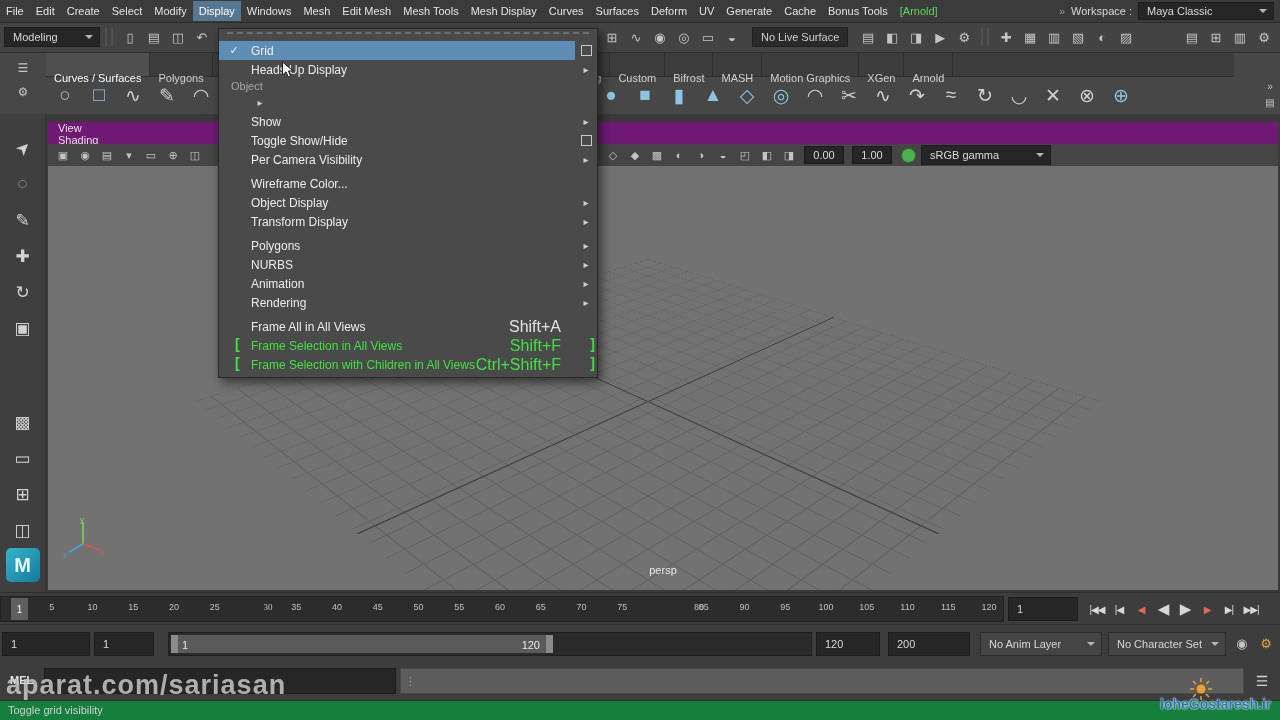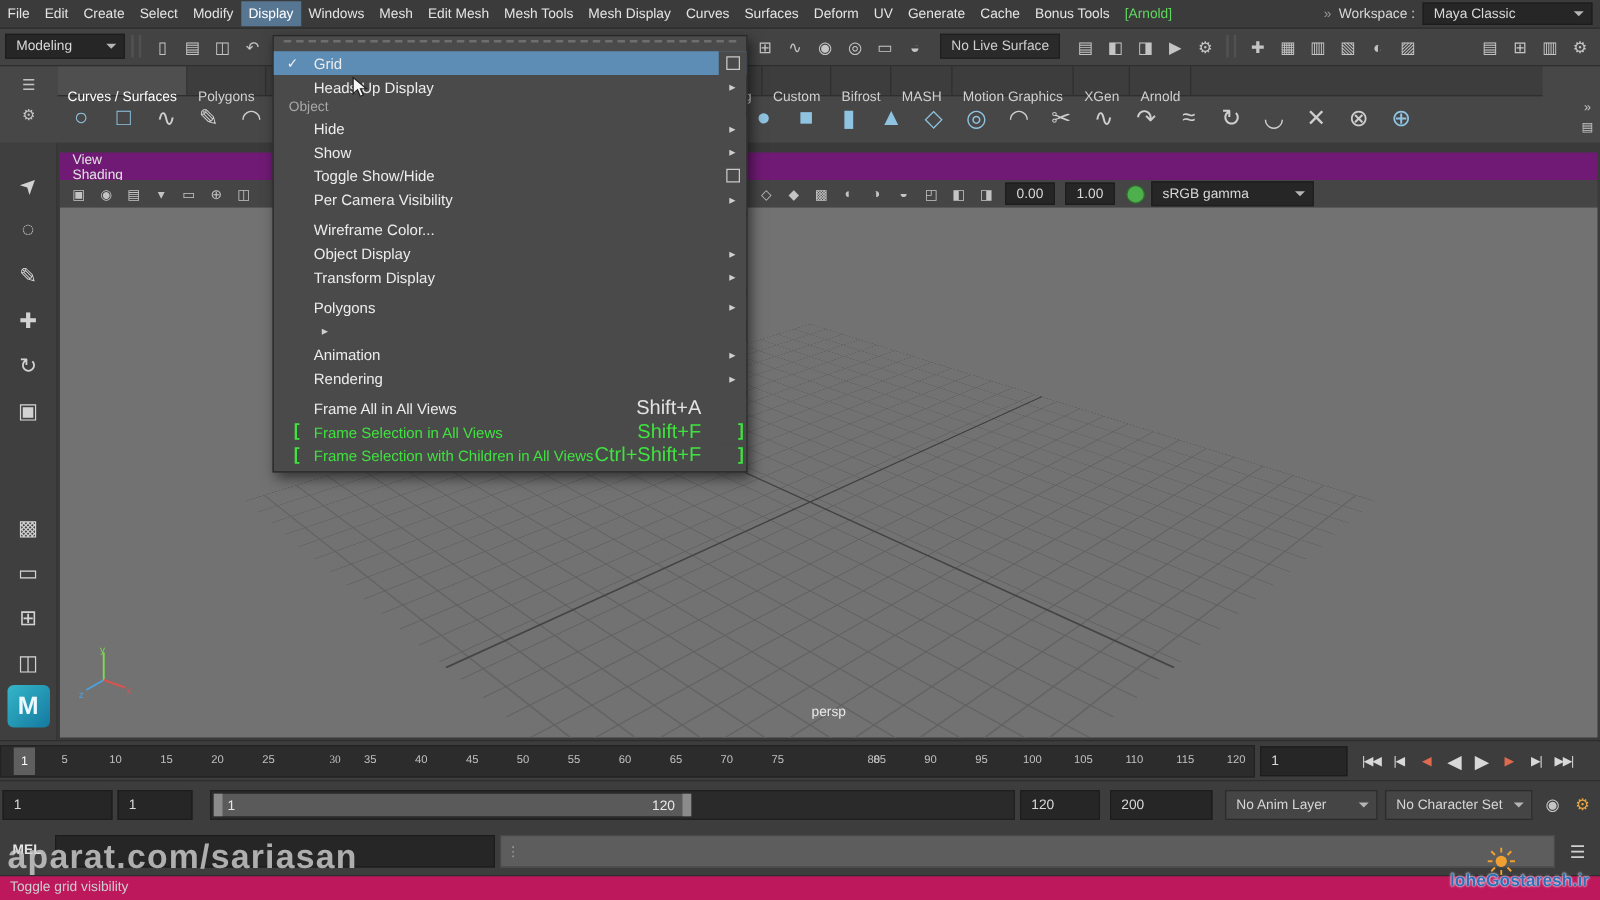--- a/index.html
+++ b/index.html
@@ -101,21 +101,21 @@
   #dd-char{left:1108px;width:118px;}
   #rb-icons{position:absolute;left:1230px;top:7px;display:flex;}
   #rb-icons .icon-btn.orange{color:#e8a33d;}
 
   
   #cmdline{position:absolute;left:0;top:662px;width:1280px;height:38px;background:#3d3d3d;}
   #mel-label{position:absolute;left:10px;top:12px;font-size:11px;color:#e4e4e4;font-weight:bold;}
   #mel-input{position:absolute;left:44px;top:6px;width:352px;height:26px;background:#262626;border:1px solid #1c1c1c;box-sizing:border-box;}
   #mel-output{position:absolute;left:400px;top:6px;width:844px;height:26px;background:#5d5d5d;border:1px solid #4a4a4a;box-sizing:border-box;color:#9f9f9f;font-size:11px;display:flex;align-items:center;padding-left:4px;}
   #script-editor-btn{position:absolute;left:1250px;top:7px;width:24px;height:24px;display:flex;align-items:center;justify-content:center;color:#cfcfcf;font-size:14px;}
-  #helpline{position:absolute;left:0;top:700px;width:1280px;height:20px;background:#be185d;border-top:1px solid #2d2d2d;box-sizing:border-box;}
+  #helpline{position:absolute;left:0;top:700px;width:1280px;height:20px;background:#15803d;border-top:1px solid #2d2d2d;box-sizing:border-box;}
   #help-text{position:absolute;left:8px;top:3px;font-size:11px;color:#cfcfcf;}
 
   
   #display-menu{position:absolute;left:218px;top:28px;width:380px;background:#4a4a4a;border:1px solid #272727;box-shadow:3px 4px 10px rgba(0,0,0,.55);z-index:50;box-sizing:border-box;padding:2px 0 3px 0;}
   .menu-tearoff{height:5px;margin:1px 8px 2px 8px;border-top:2px dashed #6e6e6e;}
   .menu-section{font-size:11px;color:#a8a8a8;padding:1px 0 1px 12px;}
   .menu-gap{height:5px;}
   .mi{position:relative;height:19px;display:flex;align-items:center;}
   .mi.hl{background:#5d8db5;}
   .mi-gutter{width:30px;text-align:center;font-size:11px;color:#f0f0f0;flex:none;}
@@ -434,23 +434,20 @@
         <span class="mi-body">
           <span class="mi-label">Heads Up Display</span>
         </span>
         <span class="mi-rgutter">
           <span class="submenu-arrow">▸</span>
         </span>
       </div>
       <div class="menu-section">Object</div>
       <div class="mi">
         <span class="mi-gutter"></span>
-        <span class="mi-body">
-          <span class="mi-label">Hide</span>
-        </span>
         <span class="mi-rgutter">
           <span class="submenu-arrow">▸</span>
         </span>
       </div>
       <div class="mi">
         <span class="mi-gutter"></span>
         <span class="mi-body">
           <span class="mi-label">Show</span>
         </span>
         <span class="mi-rgutter">
@@ -506,20 +503,23 @@
         <span class="mi-gutter"></span>
         <span class="mi-body">
           <span class="mi-label">Polygons</span>
         </span>
         <span class="mi-rgutter">
           <span class="submenu-arrow">▸</span>
         </span>
       </div>
       <div class="mi">
         <span class="mi-gutter"></span>
+        <span class="mi-body">
+          <span class="mi-label">NURBS</span>
+        </span>
         <span class="mi-rgutter">
           <span class="submenu-arrow">▸</span>
         </span>
       </div>
       <div class="mi">
         <span class="mi-gutter"></span>
         <span class="mi-body">
           <span class="mi-label">Animation</span>
         </span>
         <span class="mi-rgutter">

